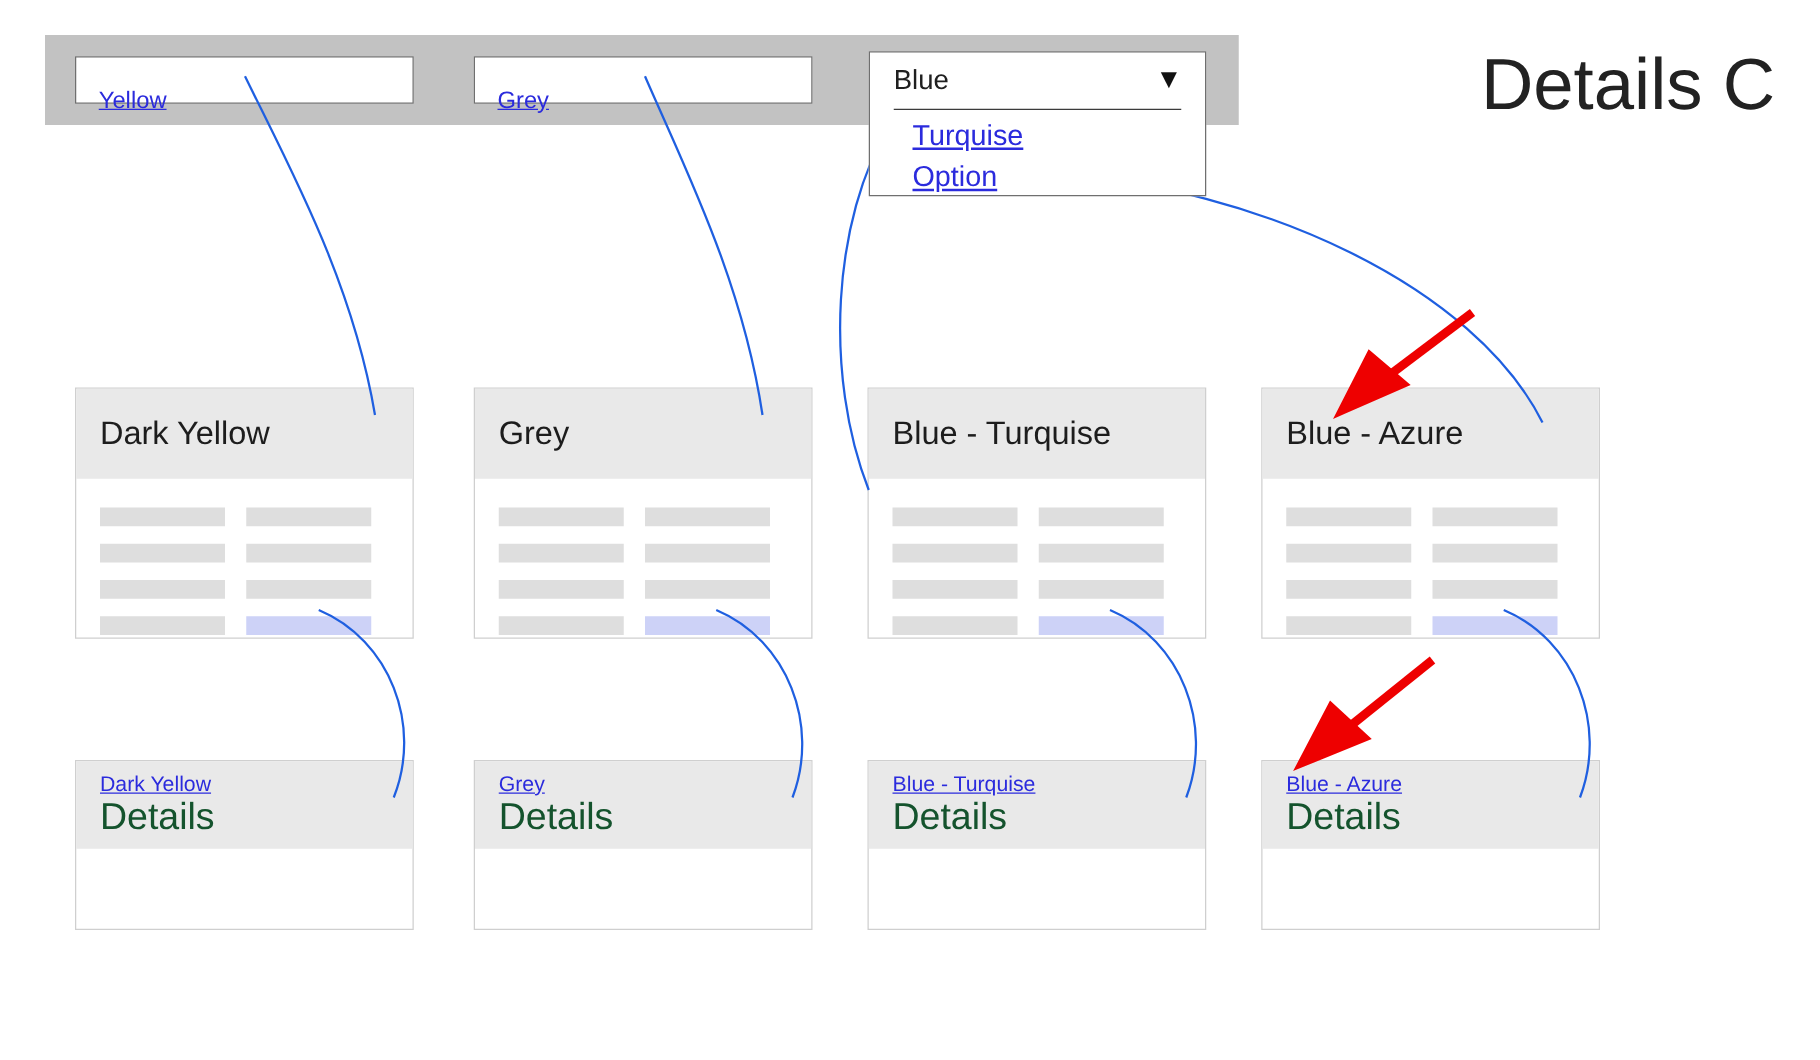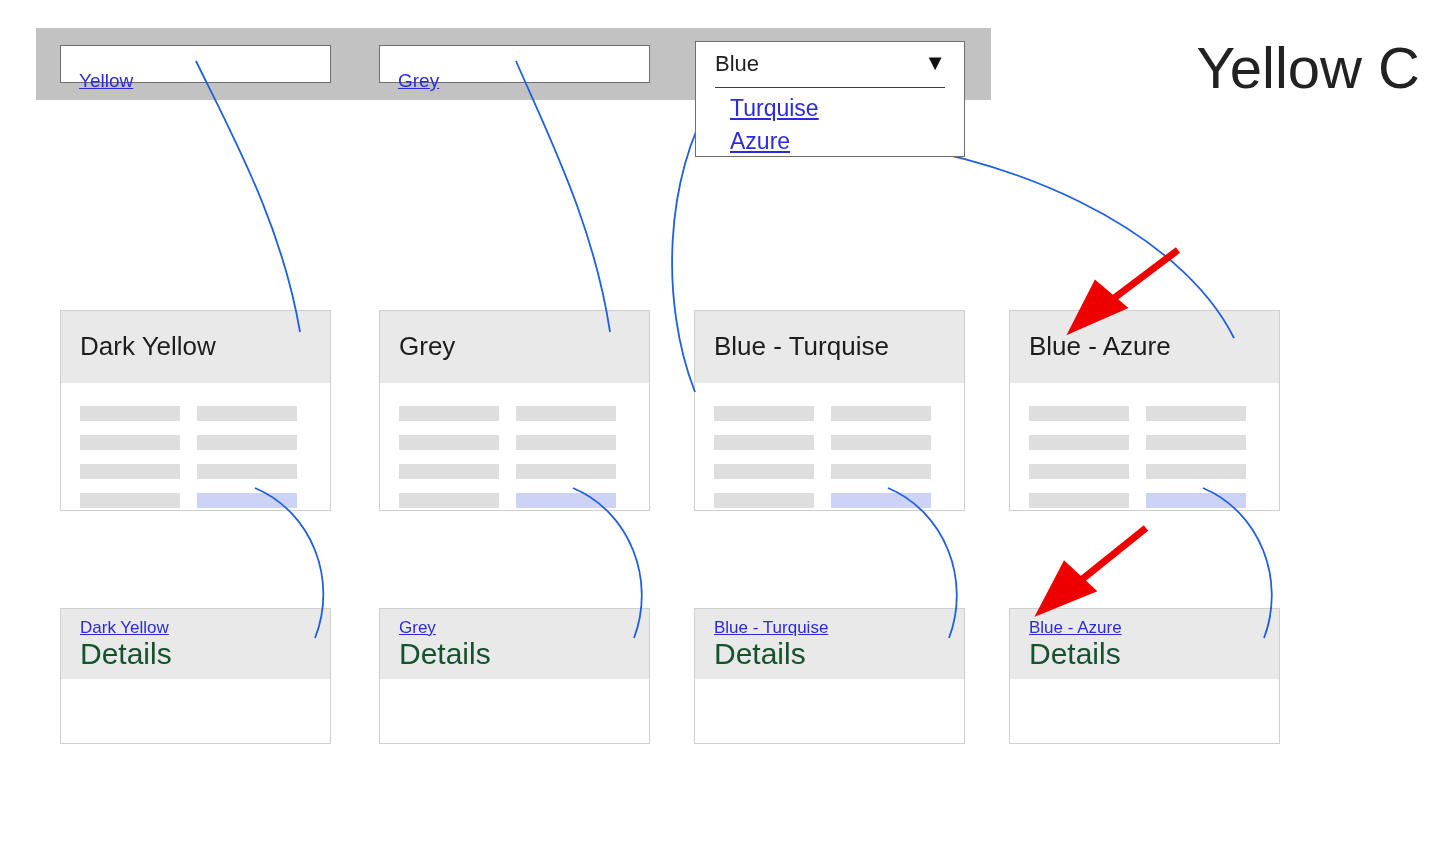--- a/index.html
+++ b/index.html
@@ -109,24 +109,24 @@
 
   <div class="field" id="field-grey">
     <span class="field-link">Grey</span>
   </div>
 
   <div class="dropdown">
     <span class="dd-value">Blue</span>
     <span class="dd-caret">▼</span>
     <div class="dd-sep"></div>
     <span class="dd-item" id="dd-item-0">Turquise</span>
-    <span class="dd-item" id="dd-item-1">Azure</span>
-  </div>
-
-  <div class="page-title">Yellow C</div>
+    <span class="dd-item" id="dd-item-1">Option</span>
+  </div>
+
+  <div class="page-title">Details C</div>
 
   <div class="card" style="left:60px;">
     <div class="card-header">
       <span class="card-title">Dark Yellow</span>
     </div>
     <div class="card-body">
       <div class="bar" style="left:19px;top:23px;width:100px;"></div>
       <div class="bar" style="left:136px;top:23px;width:100px;"></div>
       <div class="bar" style="left:19px;top:52px;width:100px;"></div>
       <div class="bar" style="left:136px;top:52px;width:100px;"></div>

